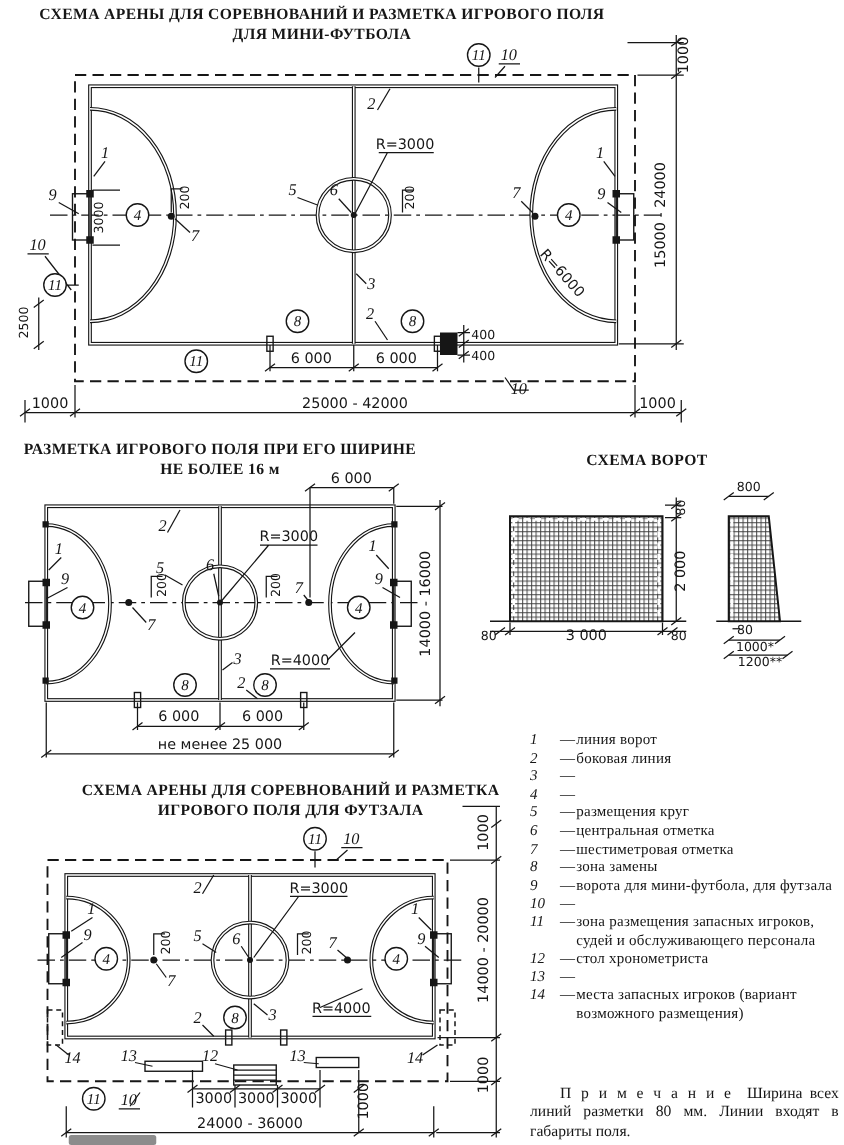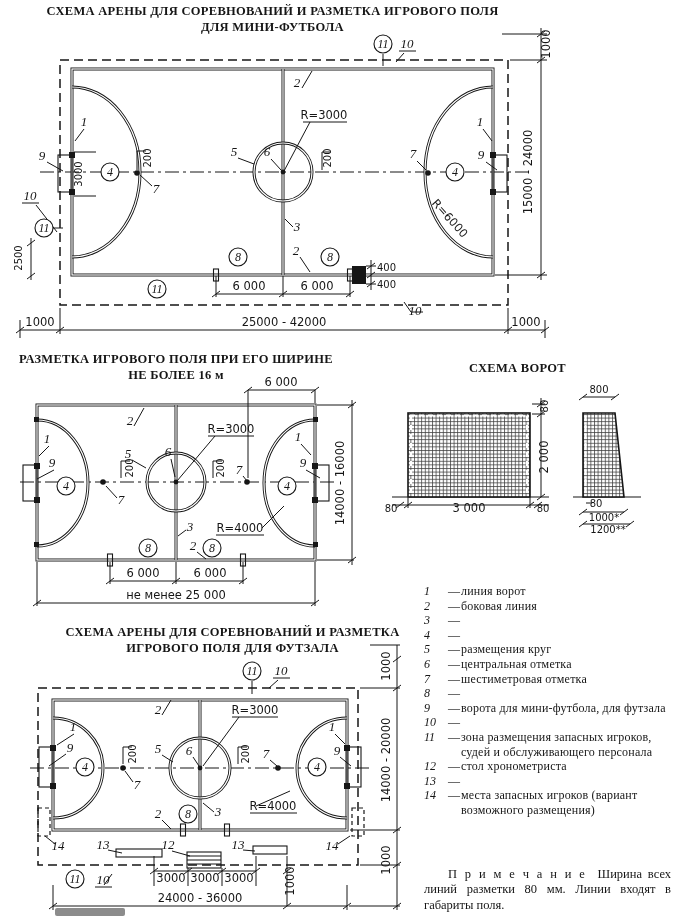--- a/index.html
+++ b/index.html
@@ -30,21 +30,21 @@
   #note{position:absolute;left:424px;top:854px;width:247px;font-size:12.5px;
         line-height:15.5px;text-align:justify;text-indent:24px;}
   #note .nlabel{letter-spacing:1px;margin-top:40px;}
   .artifact{position:absolute;background:#8c8c8c;border-radius:2px;}
 </style>
 </head>
 <body>
 
 <div id="page">
 
-  <div class="title" style="left:39px;top:4px;width:467px;">
+  <div class="title" style="left:24px;top:4px;width:467px;">
     <div>СХЕМА АРЕНЫ ДЛЯ СОРЕВНОВАНИЙ И РАЗМЕТКА ИГРОВОГО ПОЛЯ</div>
     <div>ДЛЯ МИНИ-ФУТБОЛА</div>
   </div>
   <div class="title" style="left:0;top:352px;width:352px;">
     <div>РАЗМЕТКА ИГРОВОГО ПОЛЯ ПРИ ЕГО ШИРИНЕ</div>
     <div>НЕ БОЛЕЕ 16 м</div>
   </div>
   <div class="title" style="left:35px;top:625px;width:395px;">
     <div>СХЕМА АРЕНЫ ДЛЯ СОРЕВНОВАНИЙ И РАЗМЕТКА</div>
     <div>ИГРОВОГО ПОЛЯ ДЛЯ ФУТЗАЛА</div>
@@ -472,20 +472,21 @@
         <span class="ltxt">центральная отметка</span>
       </div>
     <div class="lrow">
         <span class="lnum">7</span>
         <span>—</span>
         <span class="ltxt">шестиметровая отметка</span>
       </div>
     <div class="lrow">
         <span class="lnum">8</span>
         <span>—</span>
+        <span class="ltxt">зона замены</span>
       </div>
     <div class="lrow">
         <span class="lnum">9</span>
         <span>—</span>
         <span class="ltxt">ворота для мини-футбола, для футзала</span>
       </div>
     <div class="lrow">
         <span class="lnum">10</span>
         <span>—</span>
       </div>

